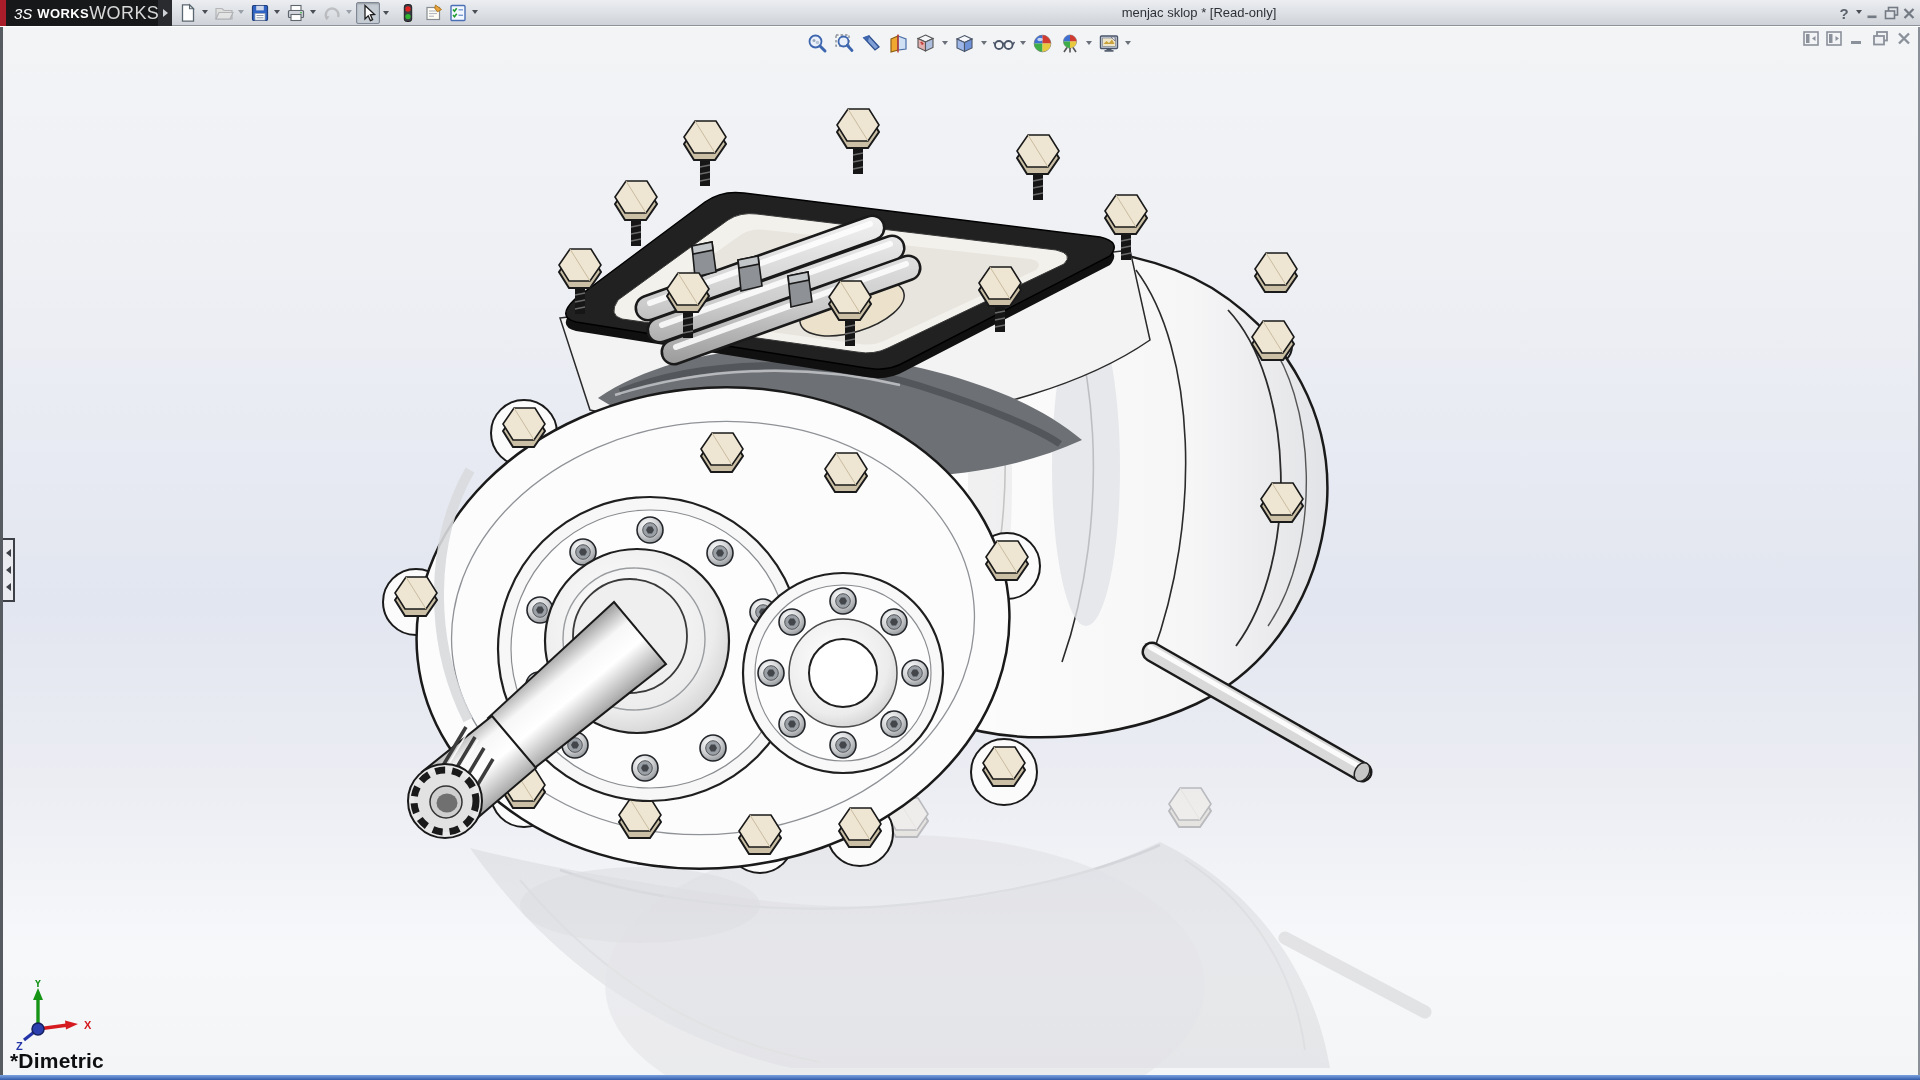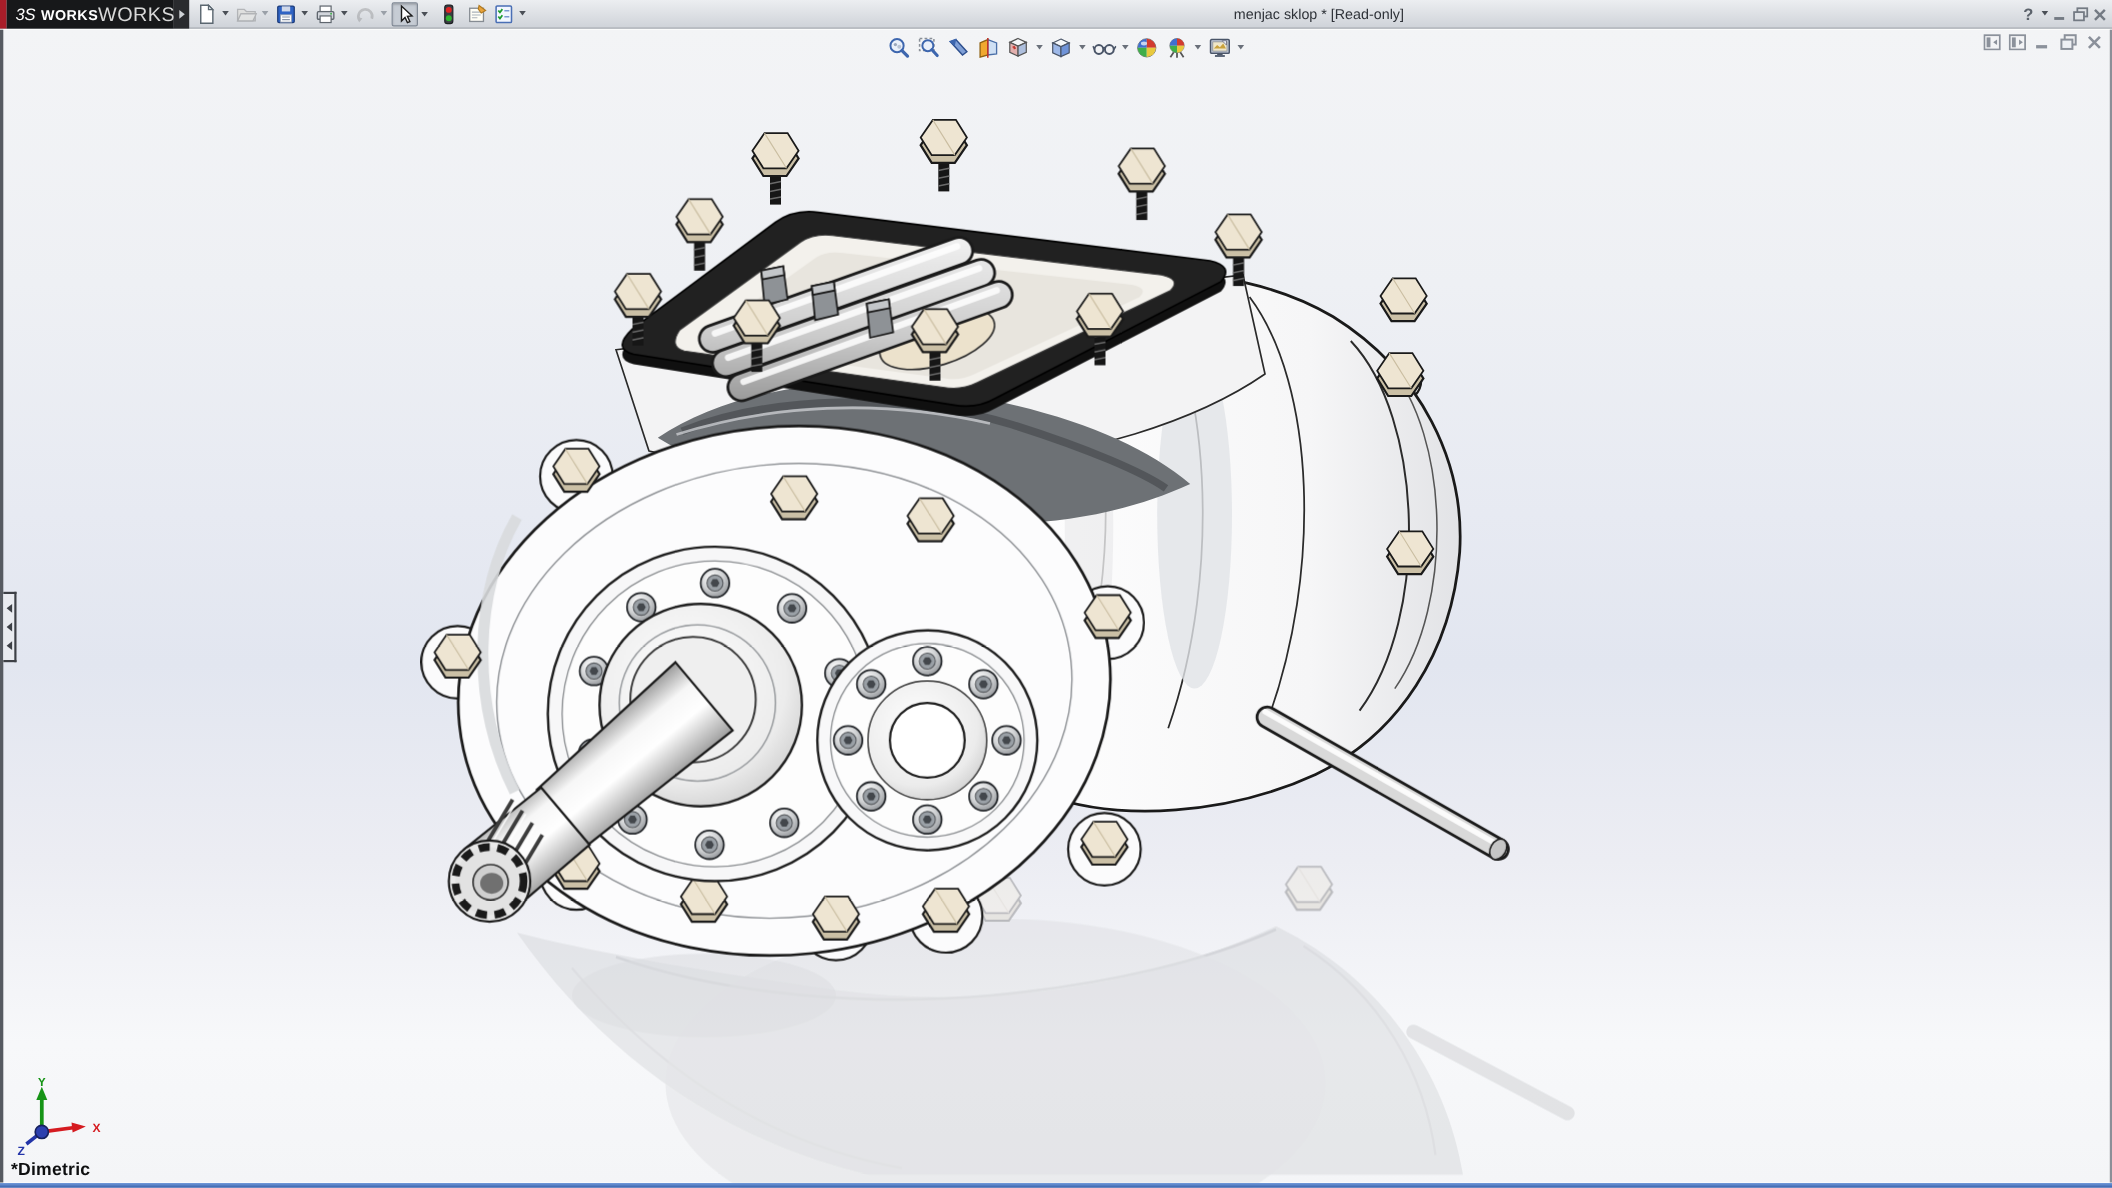--- a/index.html
+++ b/index.html
@@ -57,21 +57,21 @@
   
   .docctl { position:absolute; right:8px; top:30px; display:flex; gap:7px; align-items:center; z-index:48; }
 
   
   .side-tab { position:absolute; left:3px; top:538px; width:12px; height:64px;
     background:#e9ebf0; border:2px solid #3d4046; border-left:none; z-index:46;
     display:flex; flex-direction:column; align-items:center; justify-content:space-evenly; }
   .side-tab .arr { width:0; height:0; border-right:5px solid #3d4046;
     border-top:4px solid transparent; border-bottom:4px solid transparent; }
 
-  .view-label { position:absolute; left:10px; bottom:7px; font-size:16px; font-weight:bold;
+  .view-label { position:absolute; left:10px; bottom:7px; font-size:21px; font-weight:bold;
     color:#0e0f10; z-index:46; letter-spacing:.2px; }
 
   .triad { position:absolute; left:8px; bottom:26px; z-index:46; }
 
   .model-svg { position:absolute; left:0; top:0; width:1920px; height:1080px; z-index:10; }
 </style>
 </head>
 <body>
 
 <div id="app">

